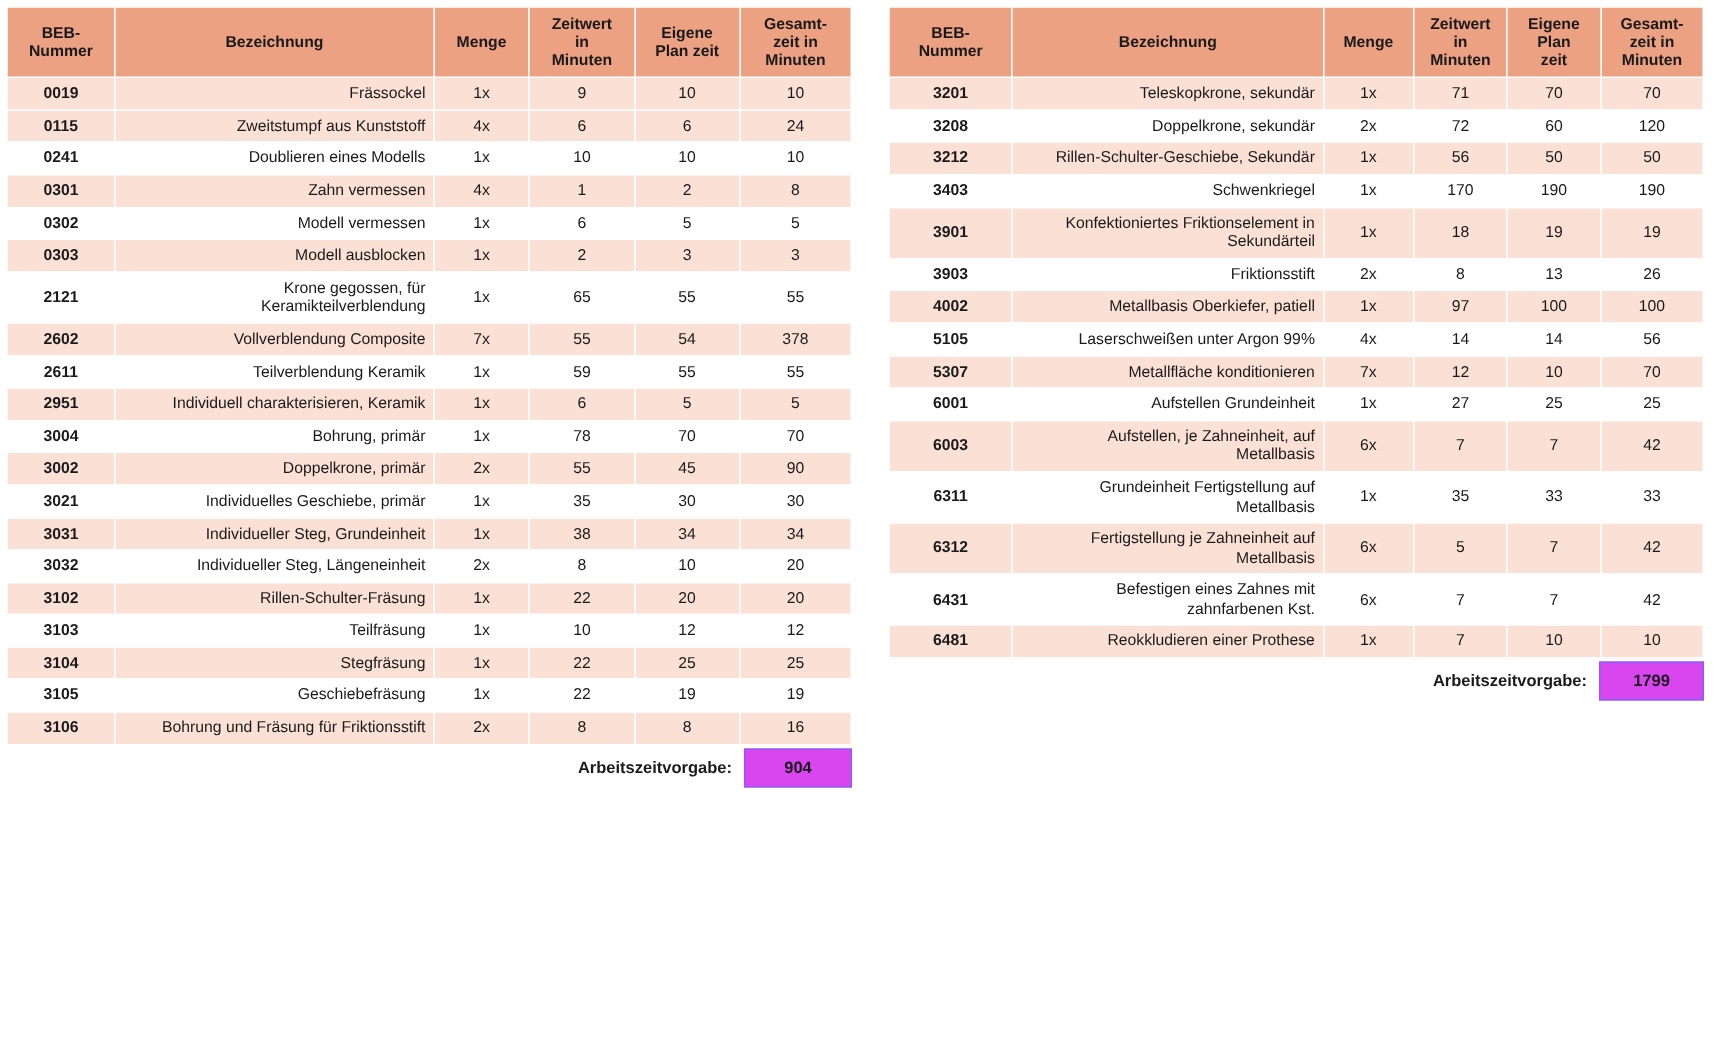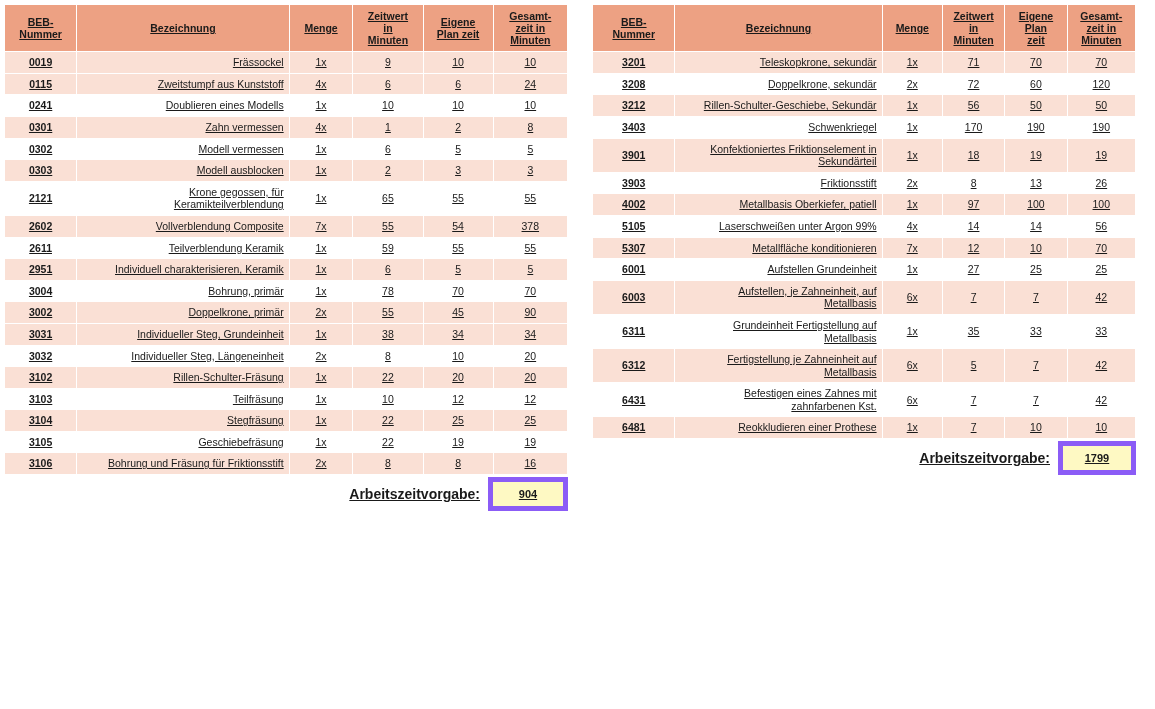--- a/index.html
+++ b/index.html
@@ -12,21 +12,20 @@
     height: 709px;
     font-family: "Liberation Sans", sans-serif;
     color: #1a1a1a;
     overflow: hidden;
   }
   .page {
     position: relative;
     width: 1066px;
     height: 709px;
     box-sizing: border-box;
-    text-decoration: underline;
   }
   .tables-wrap {
     display: flex;
     flex-direction: row;
     align-items: flex-start;
     gap: 24px;
     padding: 4px 8px 0 4px;
     box-sizing: border-box;
   }
   .table-block {
@@ -93,35 +92,35 @@
   .right-block col.w-epz  { width: 62px; }
   .right-block col.w-ges  { width: 68px; }
 
   .footer-row {
     display: flex;
     justify-content: flex-end;
     align-items: stretch;
     margin-top: 2px;
   }
   .footer-label {
-    font-size: 14px;
+    font-size: 11px;
     font-weight: bold;
     text-align: right;
     padding: 6px 8px 6px 0;
     color: #1a1a1a;
     display: flex;
     align-items: center;
     justify-content: flex-end;
   }
   .footer-value {
     font-size: 11px;
     font-weight: bold;
     text-align: right;
-    border: 5px solid #8b5cf6;
-    background: #fef9c3;
+    border: 1px solid #8b5cf6;
+    background: #d946ef;
     display: flex;
     align-items: center;
     justify-content: center;
   }
   .left-block .footer-value { width: 70px; height: 24px; }
   .right-block .footer-value { width: 68px; height: 24px; }
 
   .left-block .footer-label { width: 320px; }
   .right-block .footer-label { width: 330px; }
 
@@ -271,20 +270,28 @@
               <td class="c-center">70</td>
             </tr>
             <tr class="odd">
               <td class="c-num">3002</td>
               <td class="c-desc">Doppelkrone, primär</td>
               <td class="c-center">2x</td>
               <td class="c-center">55</td>
               <td class="c-center">45</td>
               <td class="c-center">90</td>
             </tr>
+            <tr class="even">
+              <td class="c-num">3021</td>
+              <td class="c-desc">Individuelles Geschiebe, primär</td>
+              <td class="c-center">1x</td>
+              <td class="c-center">35</td>
+              <td class="c-center">30</td>
+              <td class="c-center">30</td>
+            </tr>
             <tr class="odd">
               <td class="c-num">3031</td>
               <td class="c-desc">Individueller Steg, Grundeinheit</td>
               <td class="c-center">1x</td>
               <td class="c-center">38</td>
               <td class="c-center">34</td>
               <td class="c-center">34</td>
             </tr>
             <tr class="even">
               <td class="c-num">3032</td>

